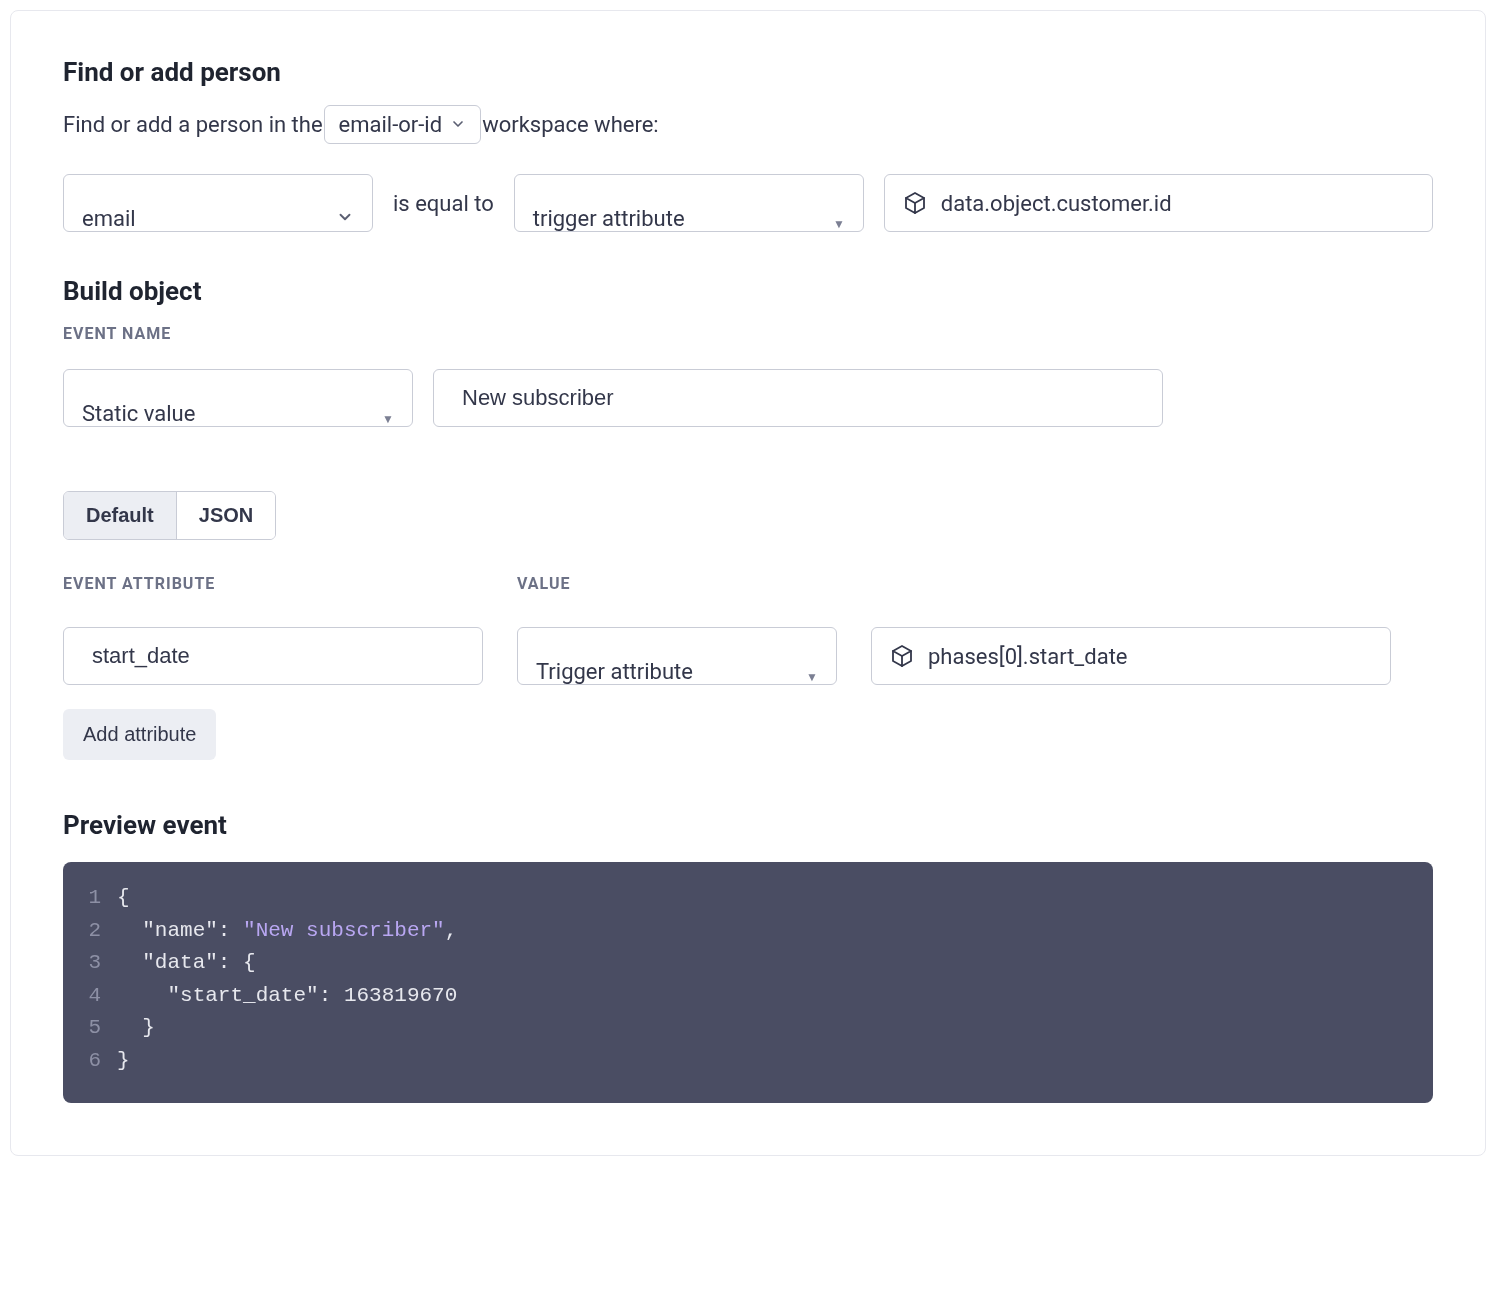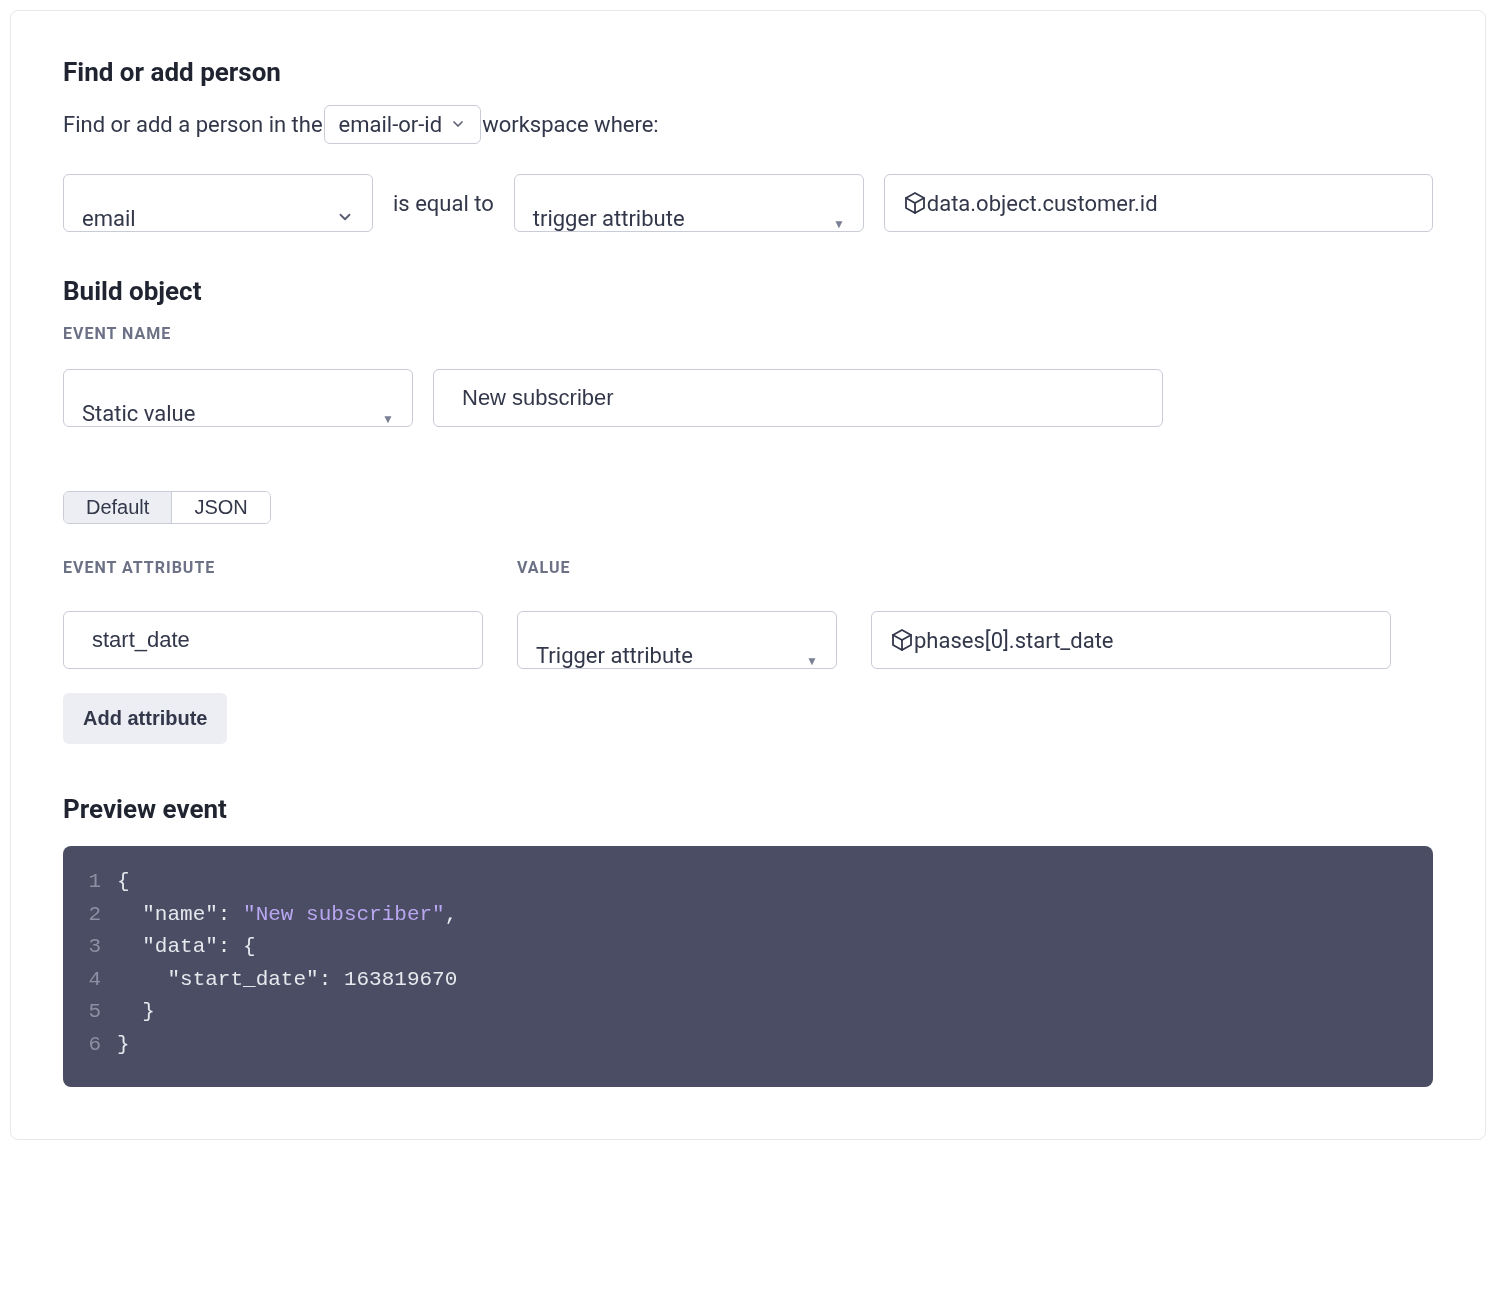--- a/index.html
+++ b/index.html
@@ -70,21 +70,21 @@
   }
   .chev-icon {
     color: #5b5f72;
   }
   .static-text {
     font-size: 22px;
     color: #33374a;
   }
   .path-box {
     padding: 0 18px;
-    gap: 0;
+    gap: 14px;
     flex: 1;
   }
   .cube-icon {
     width: 24px;
     height: 24px;
     display: inline-block;
   }
   .field-label {
     font-size: 16px;
     font-weight: 700;
@@ -110,23 +110,23 @@
     background: transparent;
   }
   .seg-control {
     display: inline-flex;
     border: 1px solid #c9ccd6;
     border-radius: 6px;
     overflow: hidden;
     margin-bottom: 34px;
   }
   .seg-btn {
-    padding: 4px 22px;
+    padding: 12px 22px;
     font-size: 20px;
-    font-weight: 400;
+    font-weight: 700;
     color: #33374a;
     background: #fff;
     cursor: pointer;
     border: none;
   }
   .seg-btn.active {
     background: #eceef3;
   }
   .seg-btn + .seg-btn {
     border-left: 1px solid #c9ccd6;
@@ -137,21 +137,21 @@
     gap: 34px 34px;
     align-items: end;
     margin-bottom: 24px;
   }
   .add-attr-btn {
     background: #eceef3;
     border: none;
     border-radius: 6px;
     padding: 14px 20px;
     font-size: 20px;
-    font-weight: 700;
+    font-weight: 400;
     color: #33374a;
     cursor: pointer;
     margin-bottom: 50px;
   }
   .code-block {
     background: #4a4d63;
     border-radius: 8px;
     padding: 20px 24px 26px 18px;
     font-family: "SFMono-Regular", Consolas, "Liberation Mono", Menlo, monospace;
     font-size: 21px;

